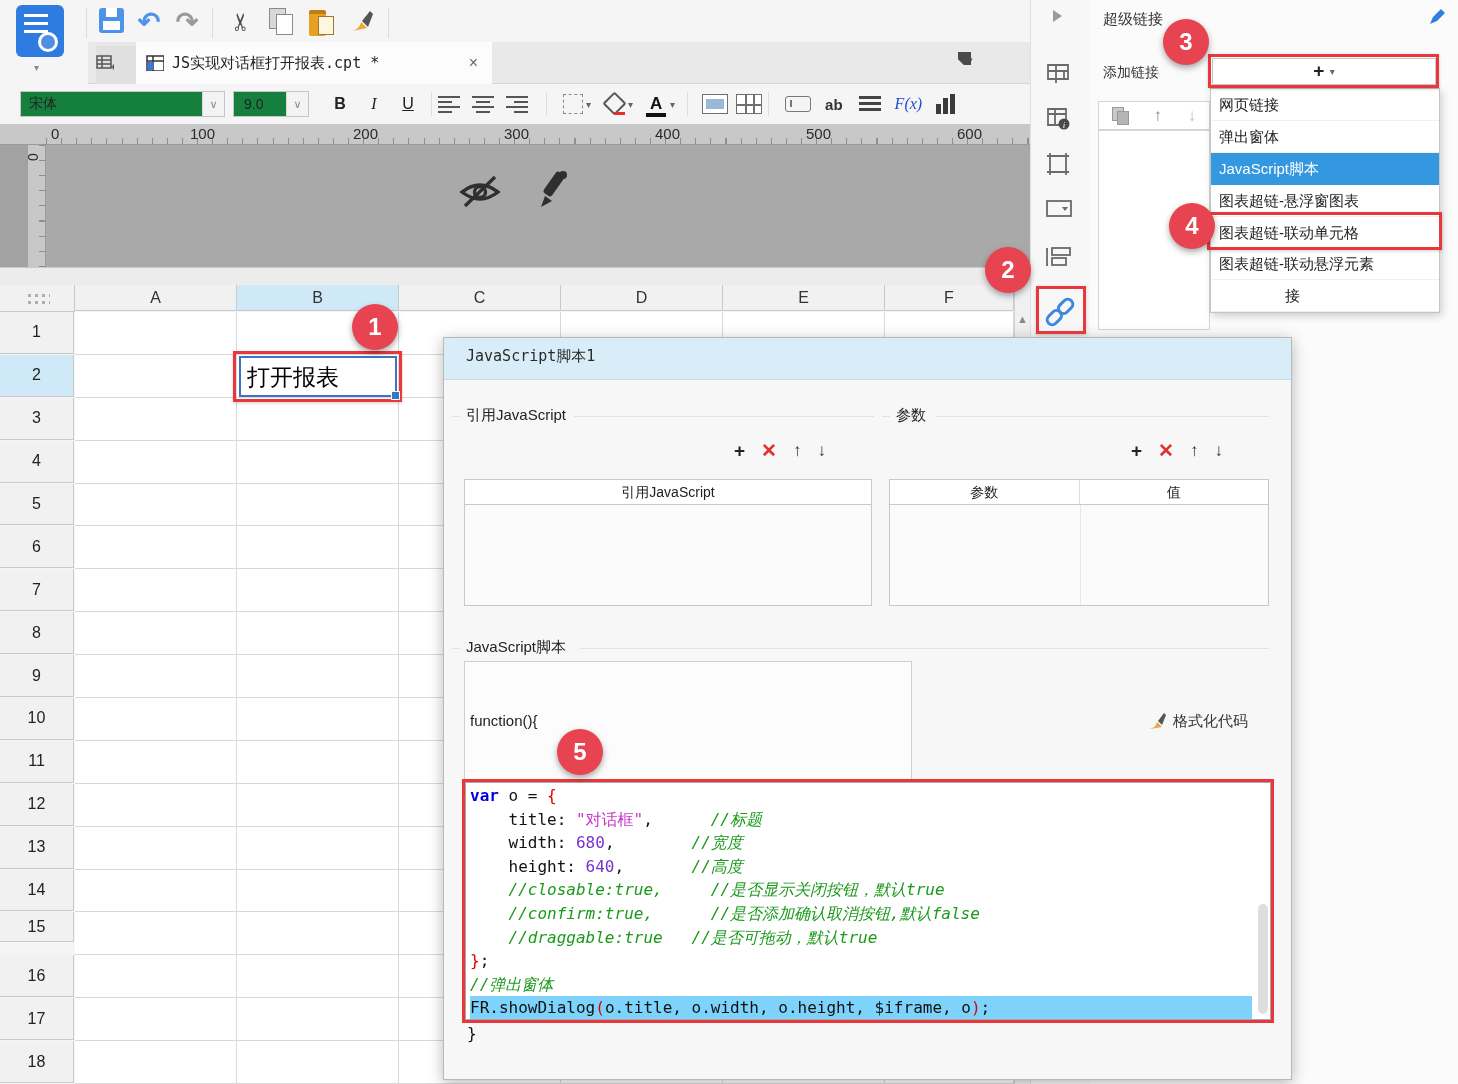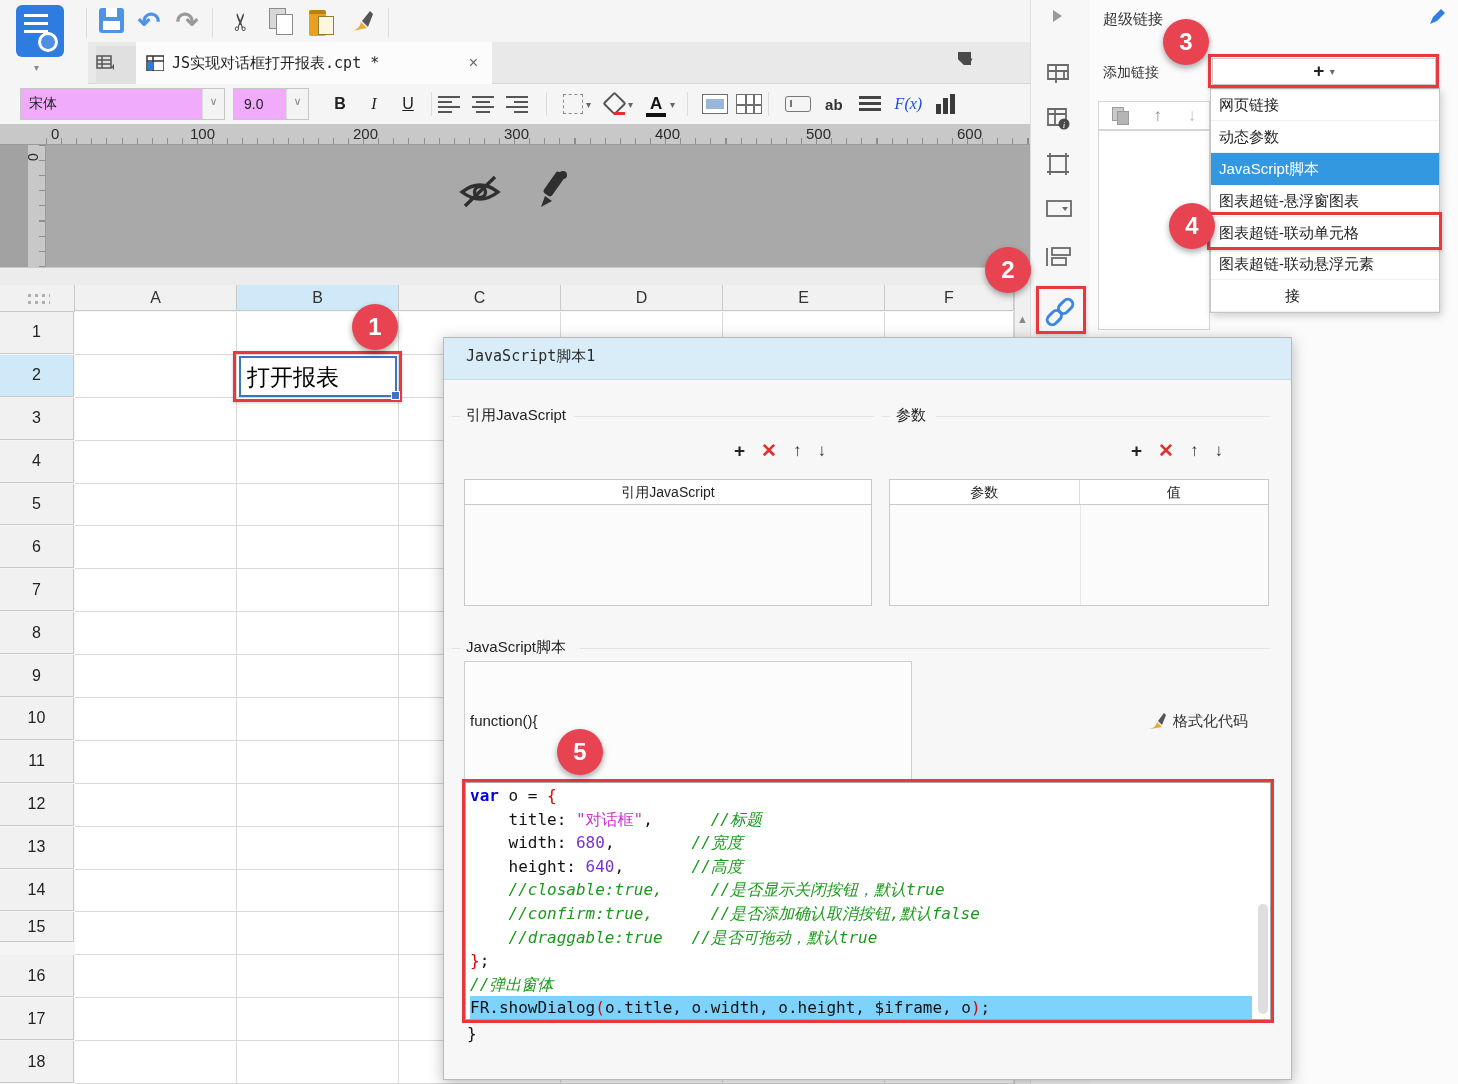--- a/index.html
+++ b/index.html
@@ -38,21 +38,21 @@
   #active-tab { left:48px; top:0; width:356px; height:42px; background:#fcfcfc; display:flex; align-items:center; padding:0 10px; gap:8px; }
   .mini-grid { width:18px; height:16px; flex:0 0 auto; }
   #tab-title { font-family:"DejaVu Sans Mono", monospace; font-size:15px; color:#222; white-space:nowrap; flex:1; }
   #tab-close { color:#666; font-size:16px; padding:0 4px; }
   #tabmenu-icon { left:870px; top:10px; width:24px; height:20px; }
   #tabmenu-icon::before { content:""; position:absolute; left:0; top:0; width:13px; height:13px; background:#4a4a4a; clip-path:polygon(0 0,100% 0,100% 100%,45% 100%,0 55%); }
   #tabmenu-icon::after { content:"▾"; position:absolute; left:9px; top:2px; color:#4a4a4a; font-size:11px; }
 
   
   #fontbar { left:0; top:84px; width:1030px; height:40px; background:#f5f5f5; display:flex; align-items:center; }
-  .combo { height:32px; background:#f0abfc; border:1px solid #c6c6c6; display:flex; align-items:center; }
+  .combo { height:26px; background:#15803d; border:1px solid #c6c6c6; display:flex; align-items:center; }
   .combo .chev { width:22px; text-align:center; color:#888; font-size:11px; border-left:1px solid #dcdcdc; align-self:stretch; line-height:24px; background:#f3f3f3; }
   #font-combo { width:205px; margin-left:20px; }
   #font-combo span.val { flex:1; padding-left:8px; font-size:14px; color:#222; }
   #size-combo { width:76px; margin-left:8px; }
   #size-combo span.val { flex:1; padding-left:10px; font-size:14px; color:#222; }
   .fmt { width:34px; text-align:center; font-size:16px; color:#222; }
   .fmt.b { font-weight:bold; margin-left:14px; }
   .fmt.i { font-style:italic; font-family:"Liberation Serif",serif; }
   .fmt.u { text-decoration:underline; }
   .sep { width:1px; height:24px; background:#dcdcdc; margin:0 6px; }
@@ -413,21 +413,21 @@
   </div>
   <div id="mini-toolbar">
     <span class="icon-copy-sm"></span>
     <span class="up">↑</span>
     <span class="down">↓</span>
   </div>
   <div id="link-list"></div>
 </div>
 <div id="dropdown-menu" class="abs">
     <div class="menu-item">网页链接</div>
-    <div class="menu-item">动态参数</div>
+    <div class="menu-item">弹出窗体</div>
     <div class="menu-item sel">JavaScript脚本</div>
     <div class="menu-item">图表超链-悬浮窗图表</div>
     <div class="menu-item">图表超链-联动单元格</div>
     <div class="menu-item">图表超链-联动悬浮元素</div>
     <div class="menu-item partial">接</div>
   </div>
 
 <div id="dialog" class="abs">
   <div id="dlg-titlebar">
     <span id="dlg-title">JavaScript脚本1</span>

